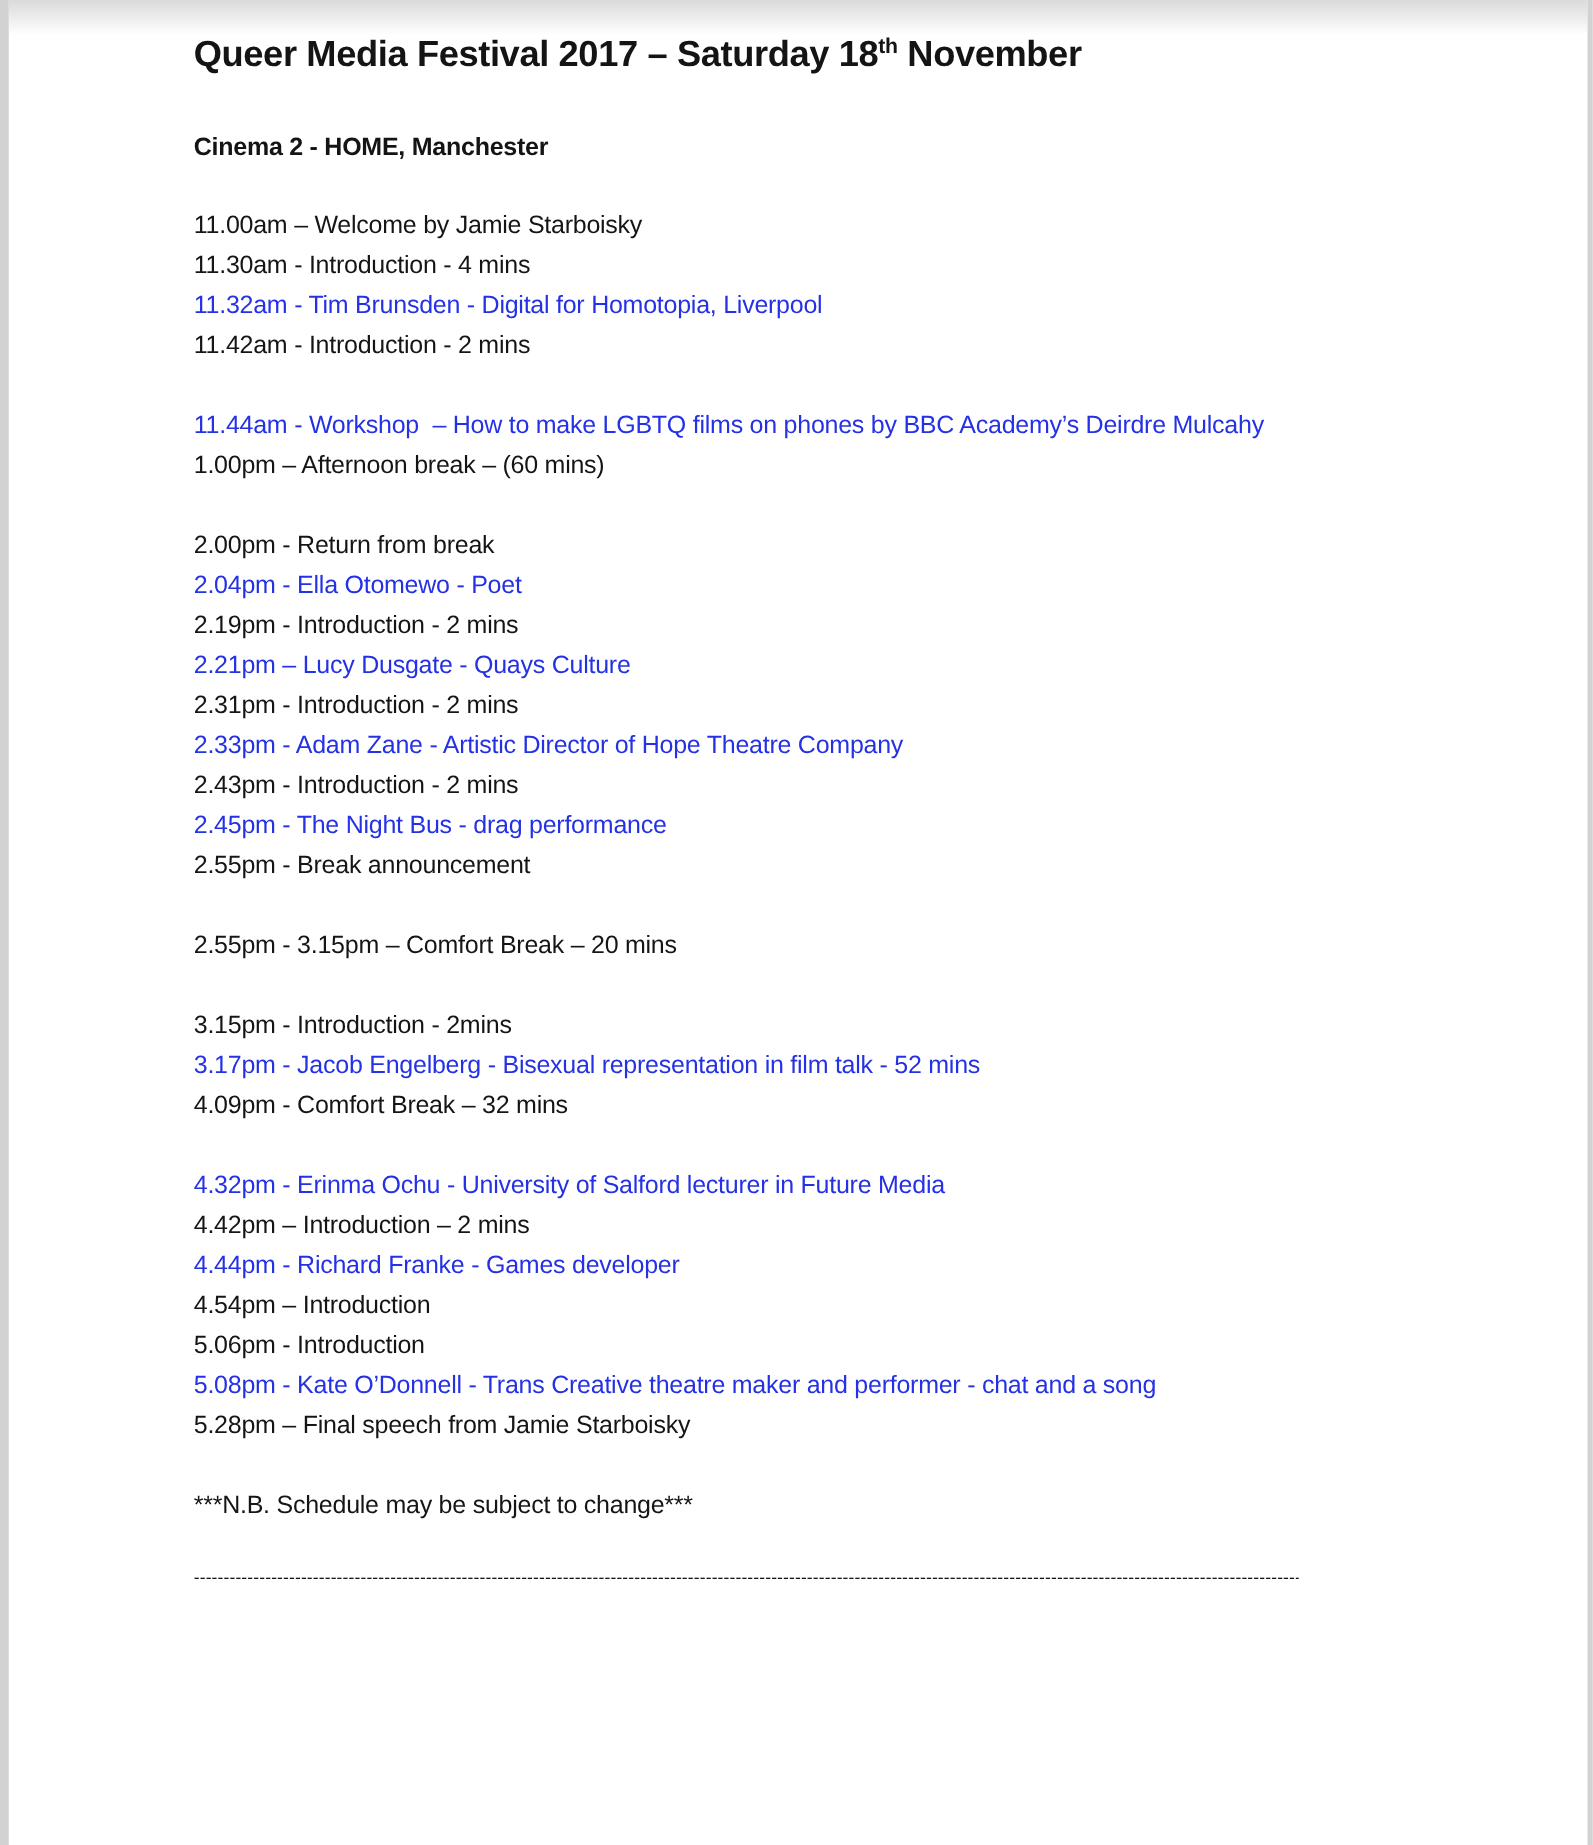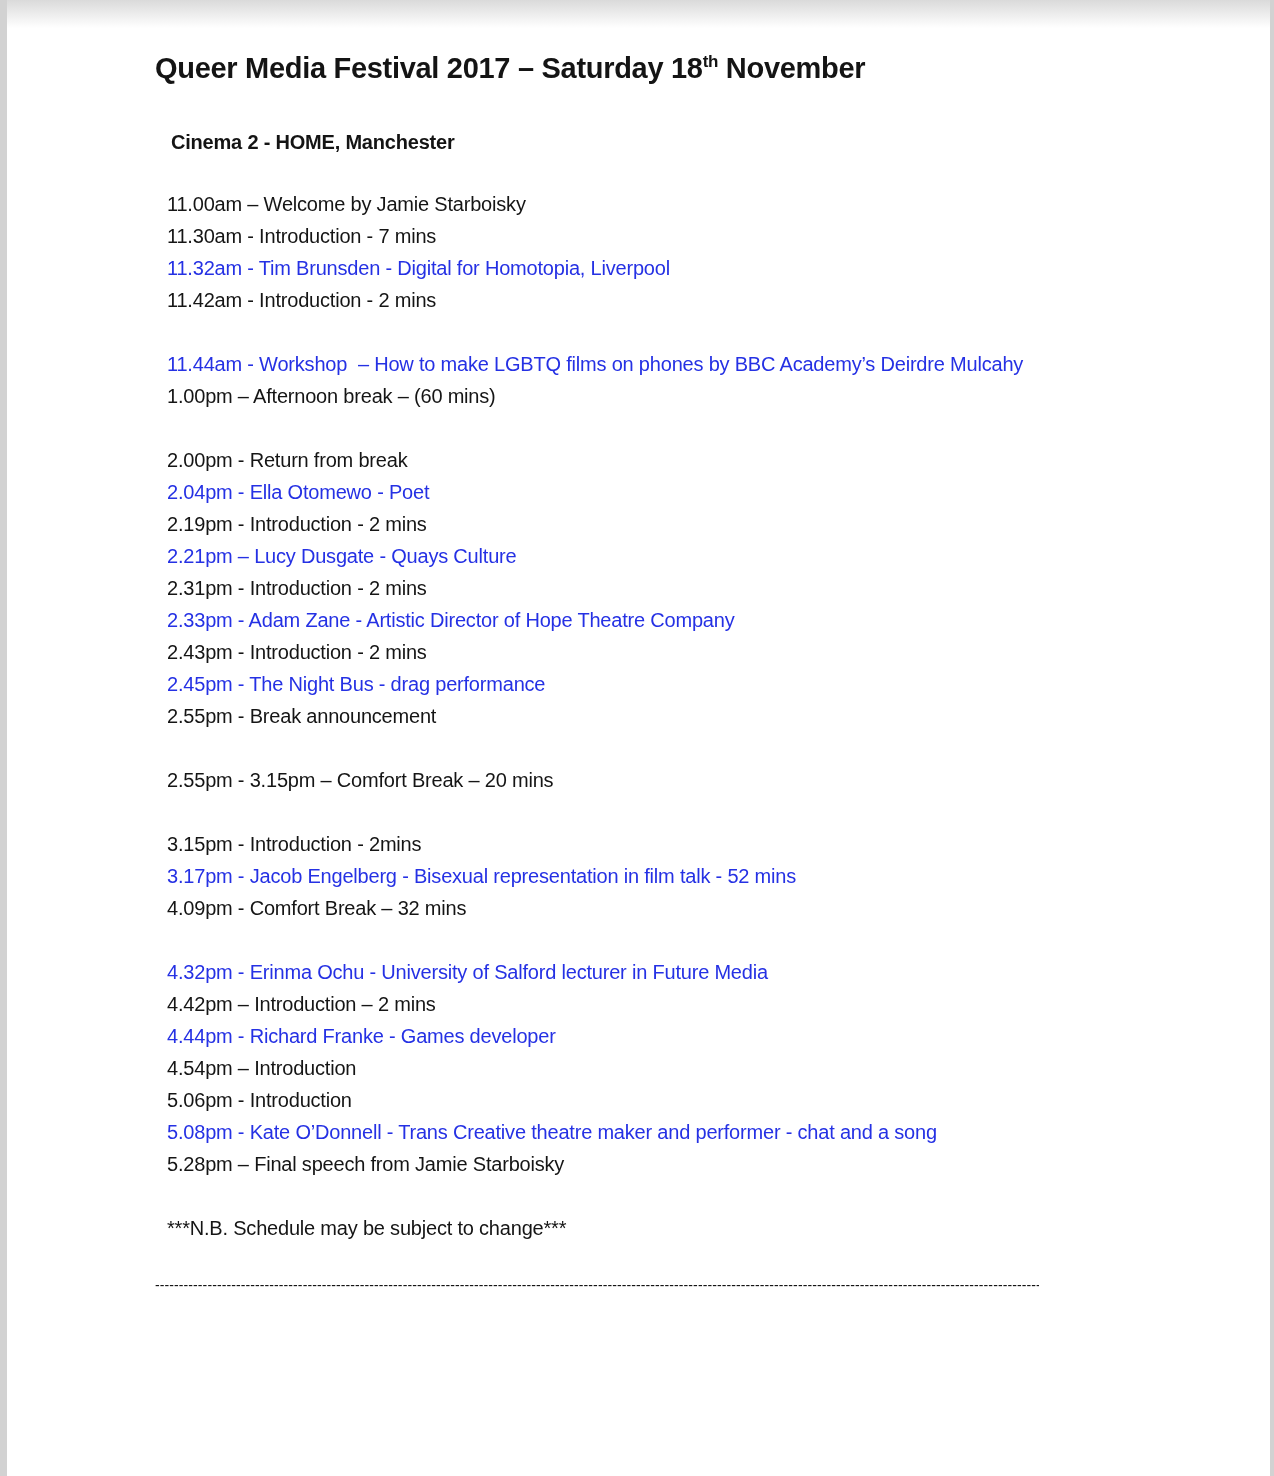--- a/index.html
+++ b/index.html
@@ -12,21 +12,21 @@
     font-family: "Liberation Sans", sans-serif;
   }
   .page {
     position: absolute;
     top: 0;
     left: 7px;
     right: 4px;
     height: 100%;
     background: #ffffff;
     box-sizing: border-box;
-    padding: 52px 40px 0 148px;
+    padding: 28px 40px 0 148px;
   }
   .page::before {
     content: "";
     position: absolute;
     top: 0; left: 0; right: 0;
     height: 28px;
     background: linear-gradient(#dadada, rgba(255,255,255,0));
     pointer-events: none;
   }
   h1.doc-title {
@@ -37,29 +37,29 @@
     color: #141414;
     letter-spacing: -0.3px;
     white-space: nowrap;
   }
   h1.doc-title sup {
     font-size: 17px;
     vertical-align: super;
     line-height: 0;
   }
   h2.venue {
-    margin: 0 0 33px 16px;
+    margin: 0 0 33px 0;
     font-size: 20px;
     line-height: 26px;
     font-weight: bold;
     color: #141414;
     letter-spacing: -0.2px;
   }
   .schedule { color: #151515; }
-  .block { margin: 0 0 32px 12px; }
+  .block { margin: 0 0 32px 0; }
   .line {
     font-size: 20px;
     line-height: 32px;
     letter-spacing: -0.2px;
     white-space: pre;
     color: #151515;
   }
   .line.link { color: #2531e4; }
   .divider {
     font-size: 14px;
@@ -76,21 +76,21 @@
 <body>
 
 <div class="page">
   <h1 class="doc-title"><span>Queer Media Festival 2017 – Saturday 18</span><sup>th</sup><span> November</span></h1>
 
   <h2 class="venue">Cinema 2 - HOME, Manchester</h2>
 
   <div class="schedule">
       <div class="block">
         <div class="line">11.00am – Welcome by Jamie Starboisky</div>
-        <div class="line">11.30am - Introduction - 7 mins</div>
+        <div class="line">11.30am - Introduction - 4 mins</div>
         <div class="line link">11.32am - Tim Brunsden - Digital for Homotopia, Liverpool</div>
         <div class="line">11.42am - Introduction - 2 mins</div>
       </div>
       <div class="block">
         <div class="line link">11.44am - Workshop  – How to make LGBTQ films on phones by BBC Academy’s Deirdre Mulcahy</div>
         <div class="line">1.00pm – Afternoon break – (60 mins)</div>
       </div>
       <div class="block">
         <div class="line">2.00pm - Return from break</div>
         <div class="line link">2.04pm - Ella Otomewo - Poet</div>

